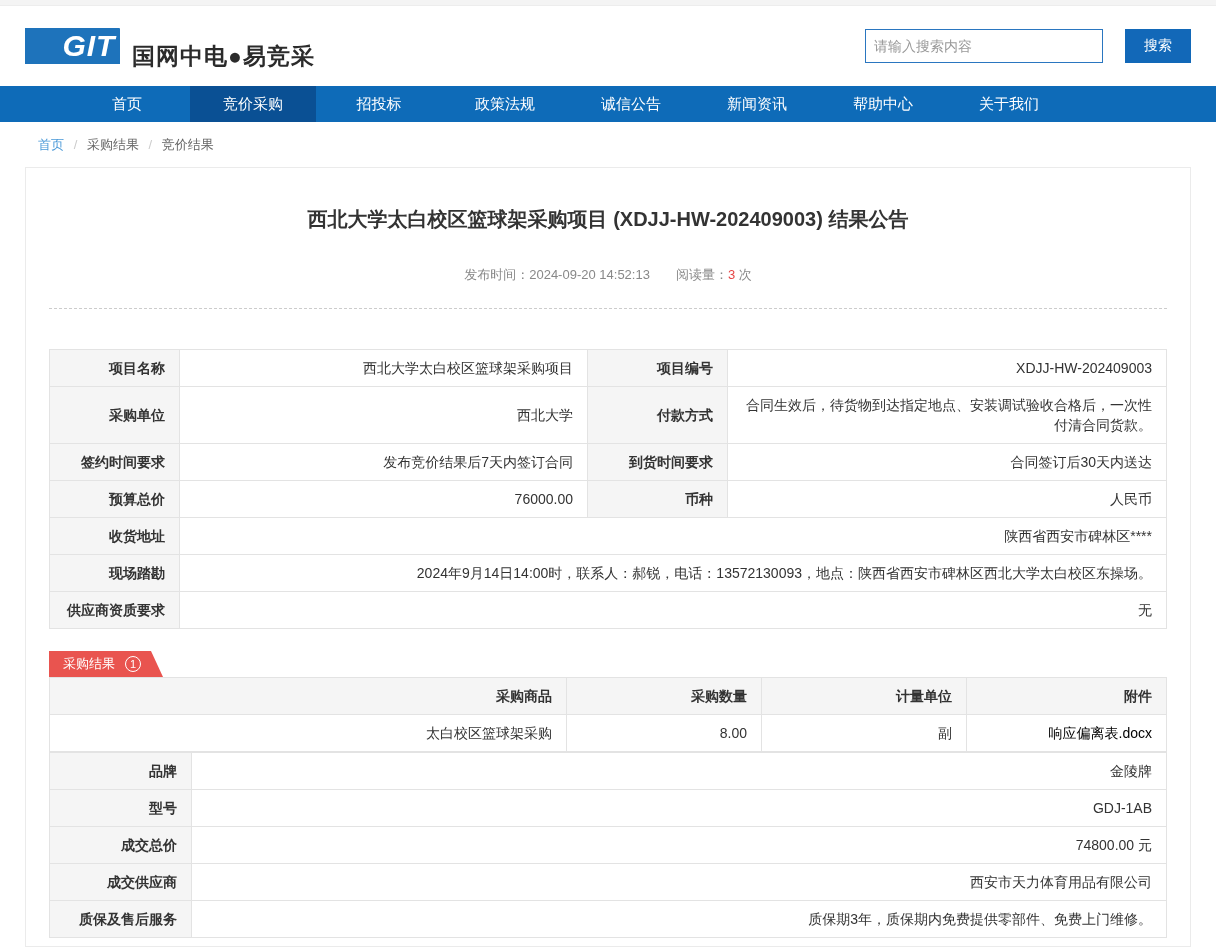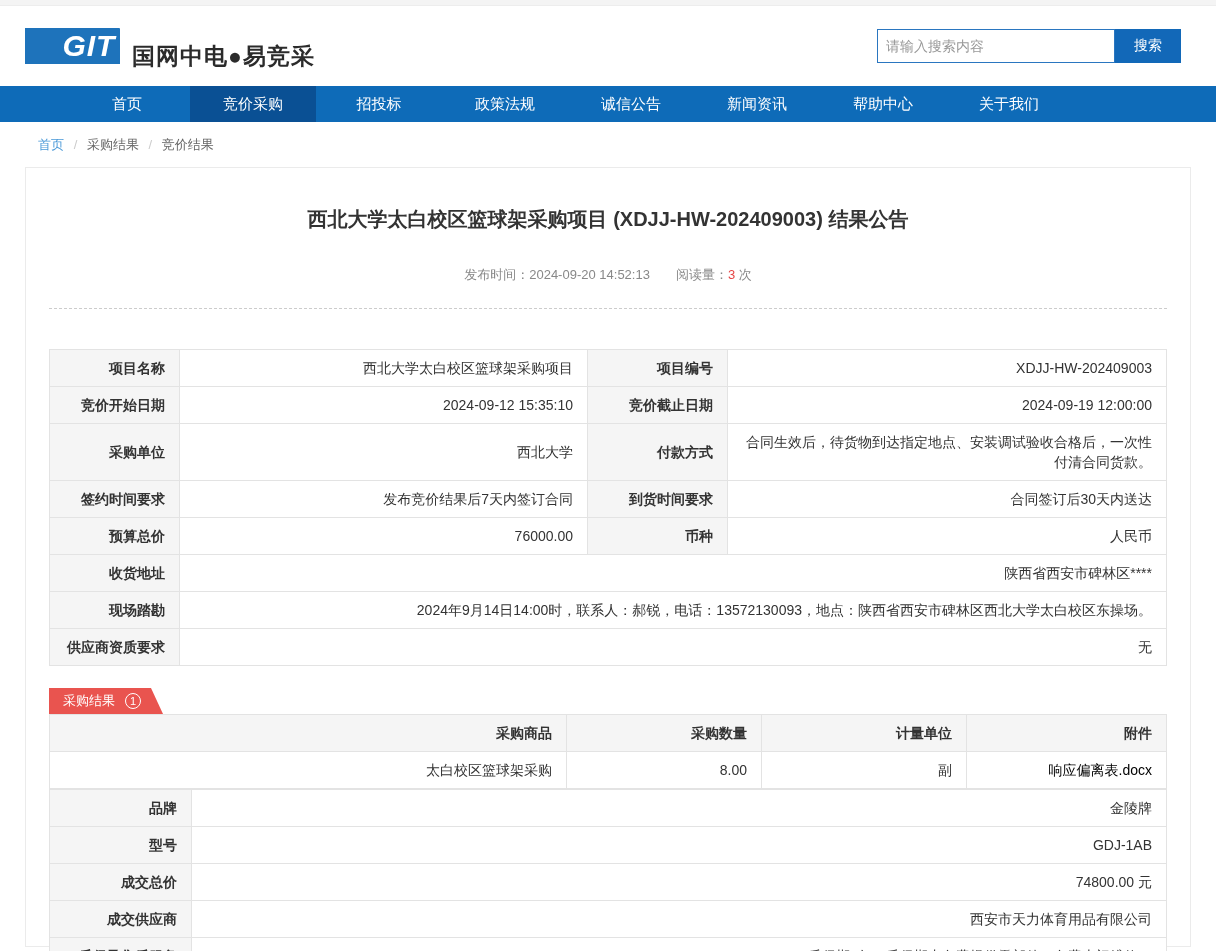--- a/index.html
+++ b/index.html
@@ -8,21 +8,21 @@
 
   .topstrip { height:6px; background:#f4f4f4; border-bottom:1px solid #ededed; }
 
   
   .header { width:1166px; margin:0 auto; height:80px; position:relative; display:flex; align-items:center; }
   .logo-box { width:95px; height:36px; background:#1e73bb; color:#fff; display:flex;
     align-items:center; justify-content:center; cursor:pointer;padding-left:42px; }
   .logo-text { font-style:italic; font-weight:bold; font-size:30px; letter-spacing:1px; }
   .logo-reg { font-size:11px; vertical-align:top; position:relative; top:-10px; left:2px; font-style:normal; }
   .brand { font-size:23px; font-weight:bold; color:#2b2b2b; margin-left:12px; letter-spacing:1px;margin-top:20px; }
-  .search-wrap { position:absolute; right:10px; top:23px; display:flex; }
+  .search-wrap { position:absolute; right:0; top:23px; display:flex;gap:22px; }
   .search-input { width:238px; height:34px; border:1px solid #2a76c0; padding:0 8px; font-size:14px; outline:none; color:#333; }
   .search-input::placeholder { color:#999; }
   .search-btn { width:66px; height:34px; background:#1268b8; color:#fff; border:none;
     font-size:14px; cursor:pointer; }
 
   
   .nav { height:36px; background:#0e6bb8; }
   .nav-inner { width:1166px; margin:0 auto; }
   .nav ul { list-style:none; display:flex; margin-left:39px; }
   .nav li { width:126px; text-align:center; line-height:36px; color:#fff; font-size:15px; cursor:pointer; }
@@ -117,26 +117,20 @@
         <col>
       </colgroup>
     <tbody>
         <tr>
       <td class="lbl">项目名称</td>
       <td class="val">西北大学太白校区篮球架采购项目</td>
       <td class="lbl">项目编号</td>
       <td class="val">XDJJ-HW-202409003</td>
     </tr>
     <tr>
-      <td class="lbl">竞价开始日期</td>
-      <td class="val">2024-09-12 15:35:10</td>
-      <td class="lbl">竞价截止日期</td>
-      <td class="val">2024-09-19 12:00:00</td>
-    </tr>
-    <tr>
       <td class="lbl">采购单位</td>
       <td class="val">西北大学</td>
       <td class="lbl">付款方式</td>
       <td class="val">合同生效后，待货物到达指定地点、安装调试验收合格后，一次性付清合同货款。</td>
     </tr>
     <tr>
       <td class="lbl">签约时间要求</td>
       <td class="val">发布竞价结果后7天内签订合同</td>
       <td class="lbl">到货时间要求</td>
       <td class="val">合同签订后30天内送达</td>

